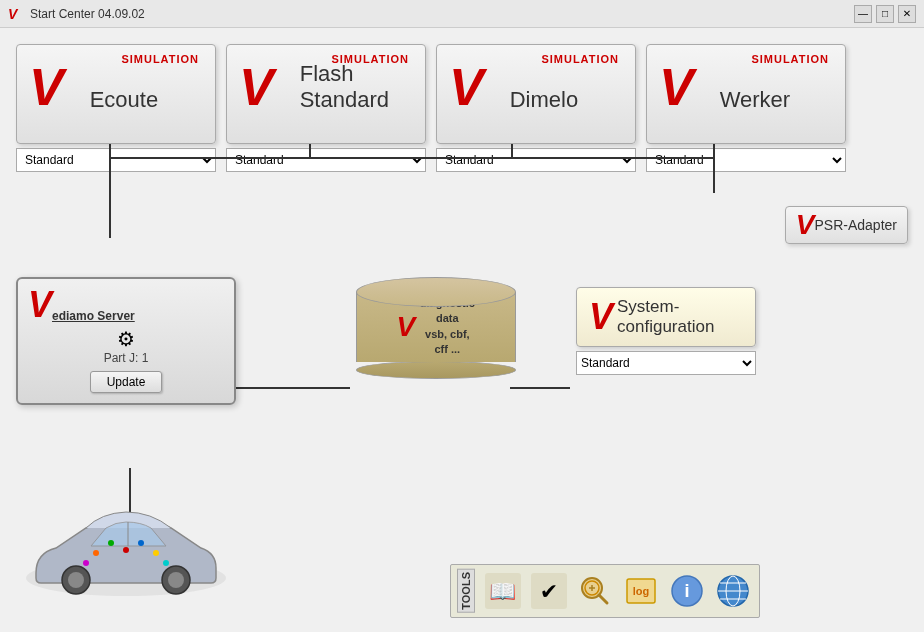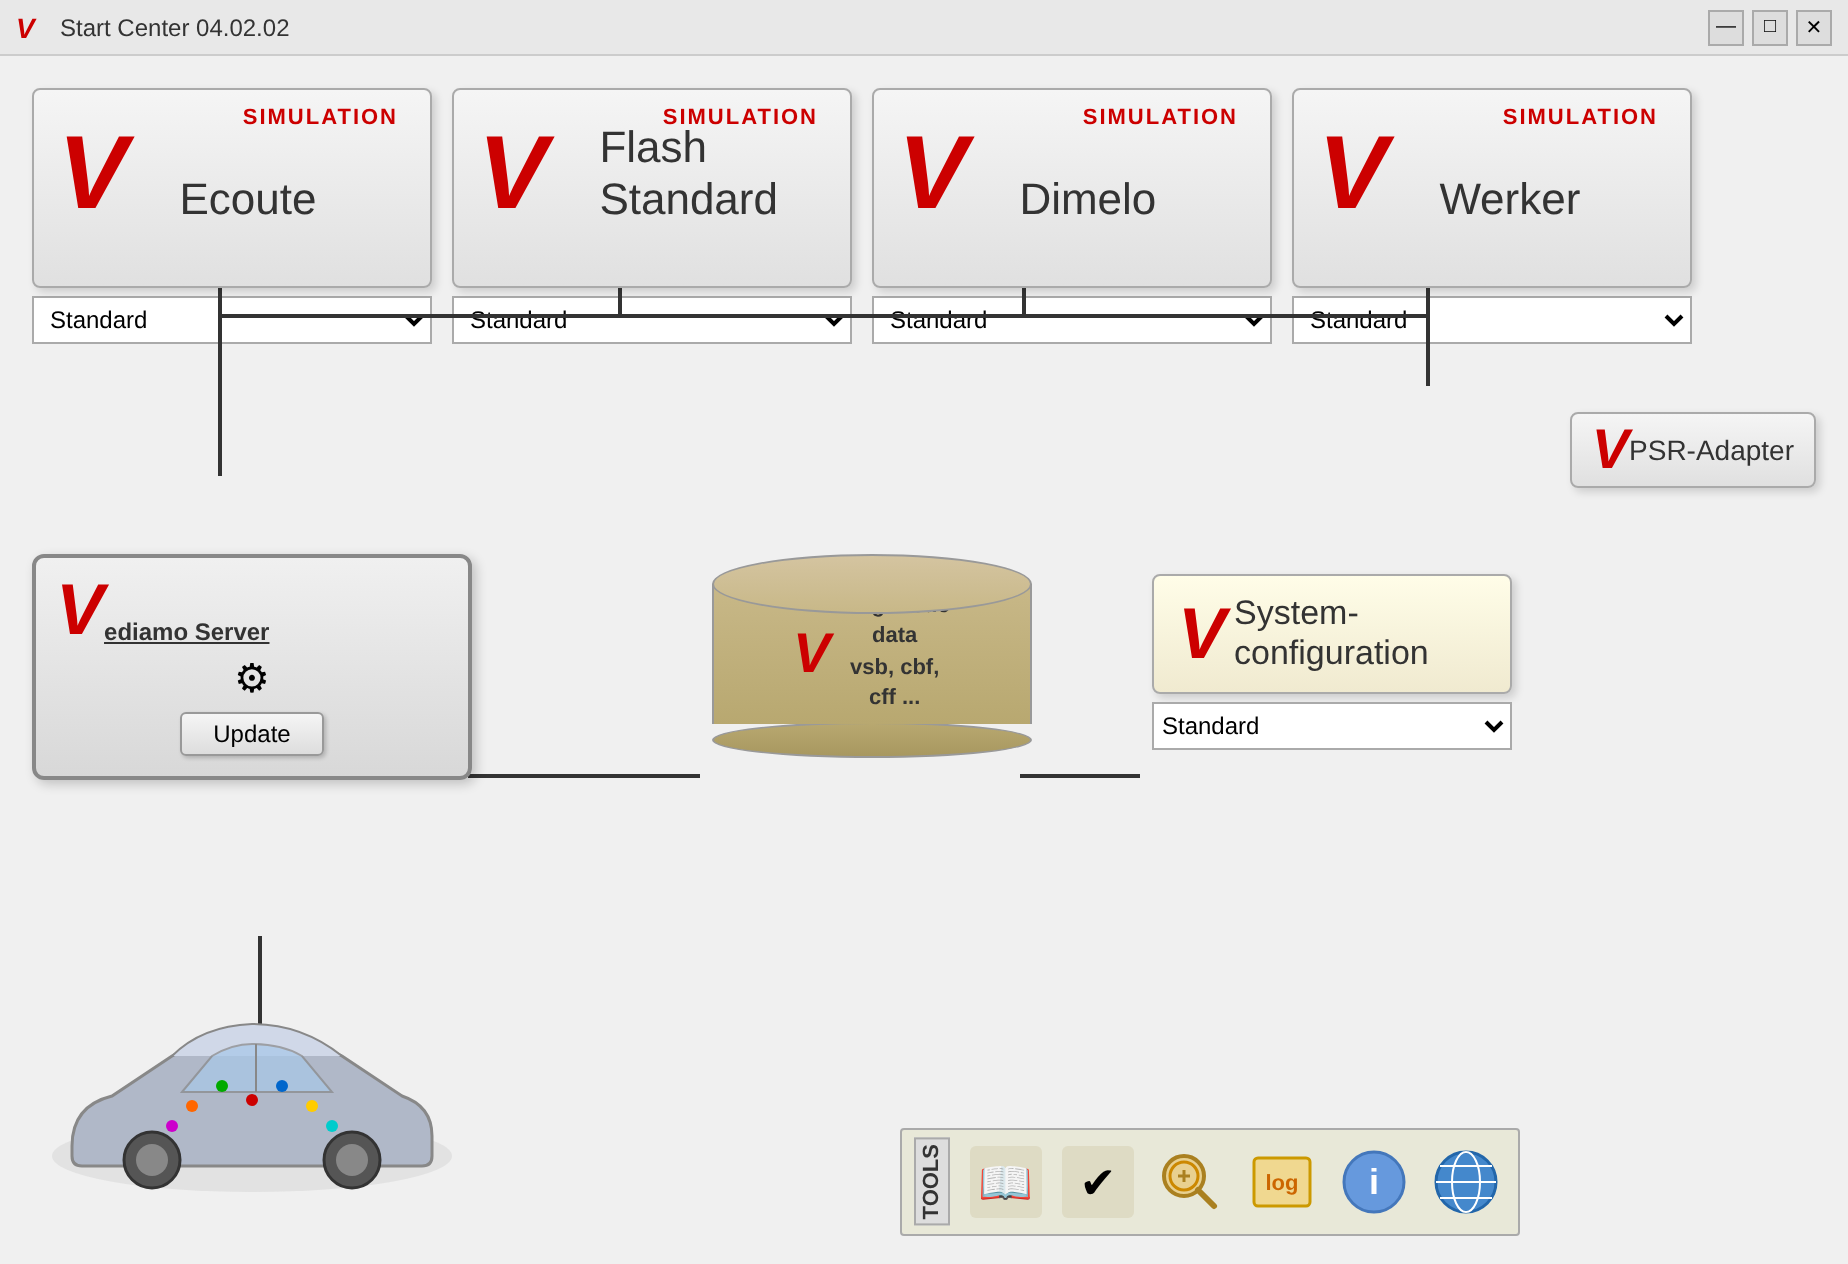--- a/index.html
+++ b/index.html
@@ -358,21 +358,21 @@
       height: 100%;
       pointer-events: none;
     }
   </style>
 </head>
 <body>
 
 <div class="title-bar">
   <div class="title-bar-left">
     <span class="title-icon" style="color:#cc0000;font-weight:bold;font-style:italic;font-size:14px;">V</span>
-    <span class="title-text">Start Center 04.02.02</span>
+    <span class="title-text">Start Center 04.09.02</span>
   </div>
   <div class="title-bar-controls">
     <div class="win-btn">—</div>
     <div class="win-btn">□</div>
     <div class="win-btn">✕</div>
   </div>
 </div>
 
 <div class="main-content">
 
@@ -447,20 +447,21 @@
   <div class="bottom-section" style="position:absolute; top:245px; left:16px; right:16px;">
 
     <div class="vediamo-box">
       <div class="vediamo-title">
         <span class="vediamo-v">V</span>
         <span class="vediamo-name">ediamo Server</span>
       </div>
       <div class="caesar-row">
         <span class="caesar-icon">⚙</span>
       </div>
+      <div class="part-j">Part J: 1</div>
       <button class="update-btn">Update</button>
     </div>
 
     <div class="diag-container" style="margin-left:100px; margin-top:0;">
       <div class="cylinder">
         <div class="cylinder-top"></div>
         <div class="cylinder-body">
           <div class="diag-content">
             <span class="diag-v">V</span>
             <span class="diag-text">

